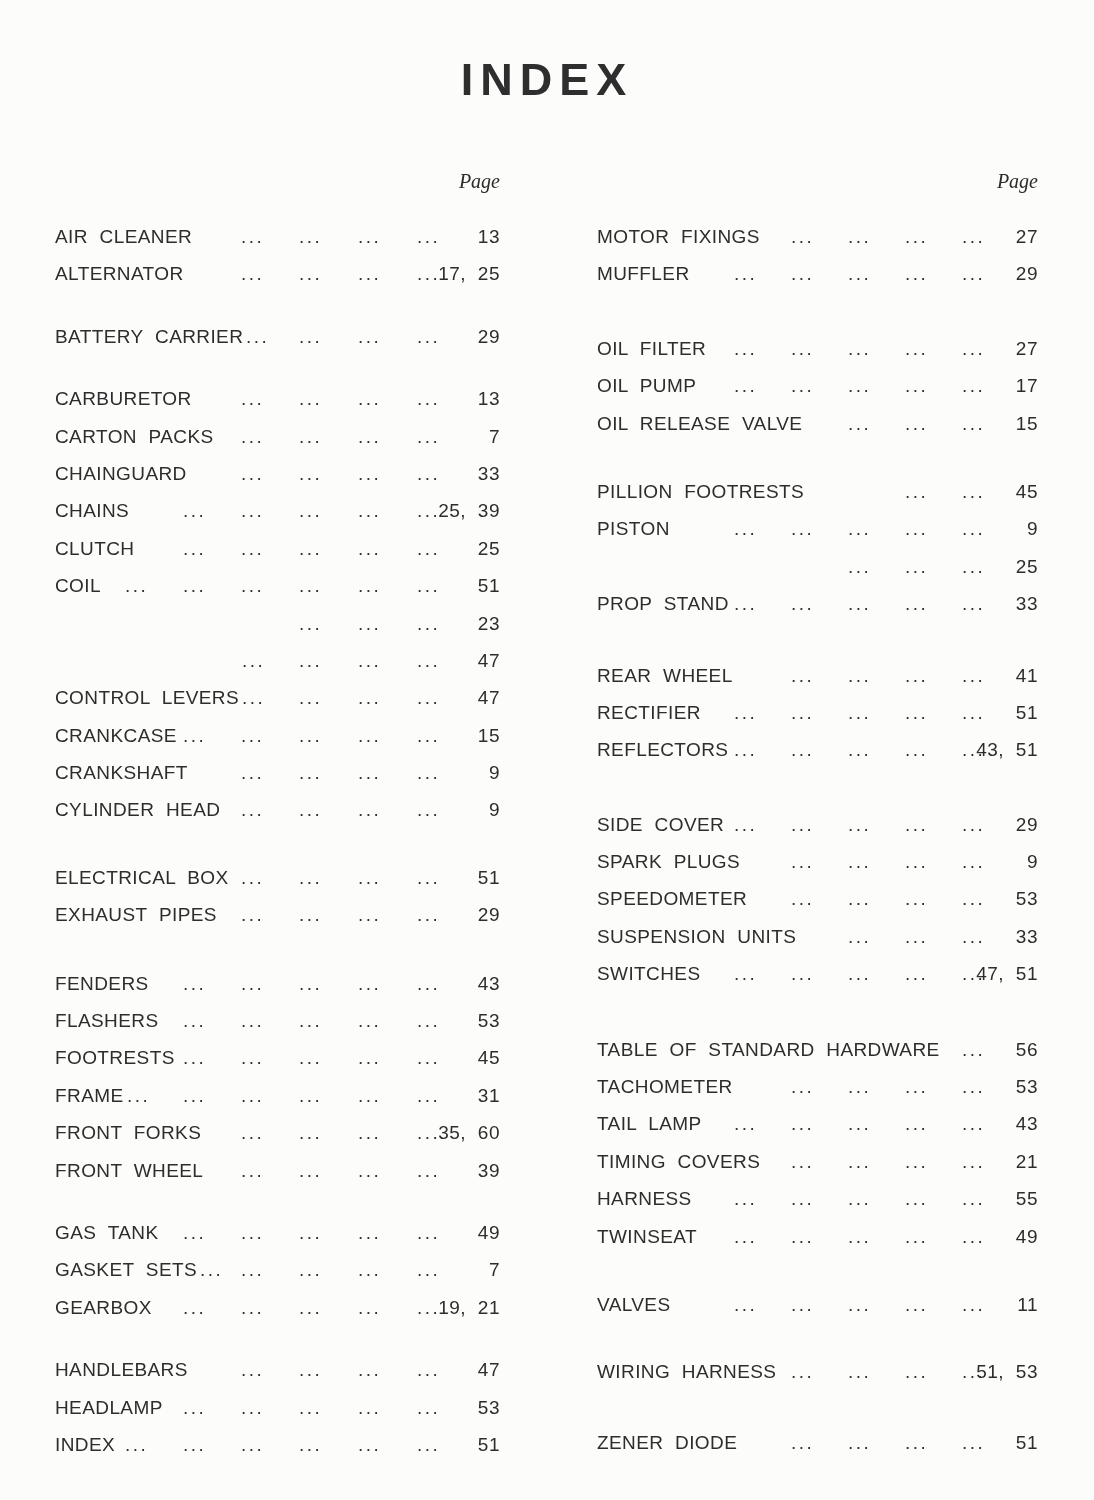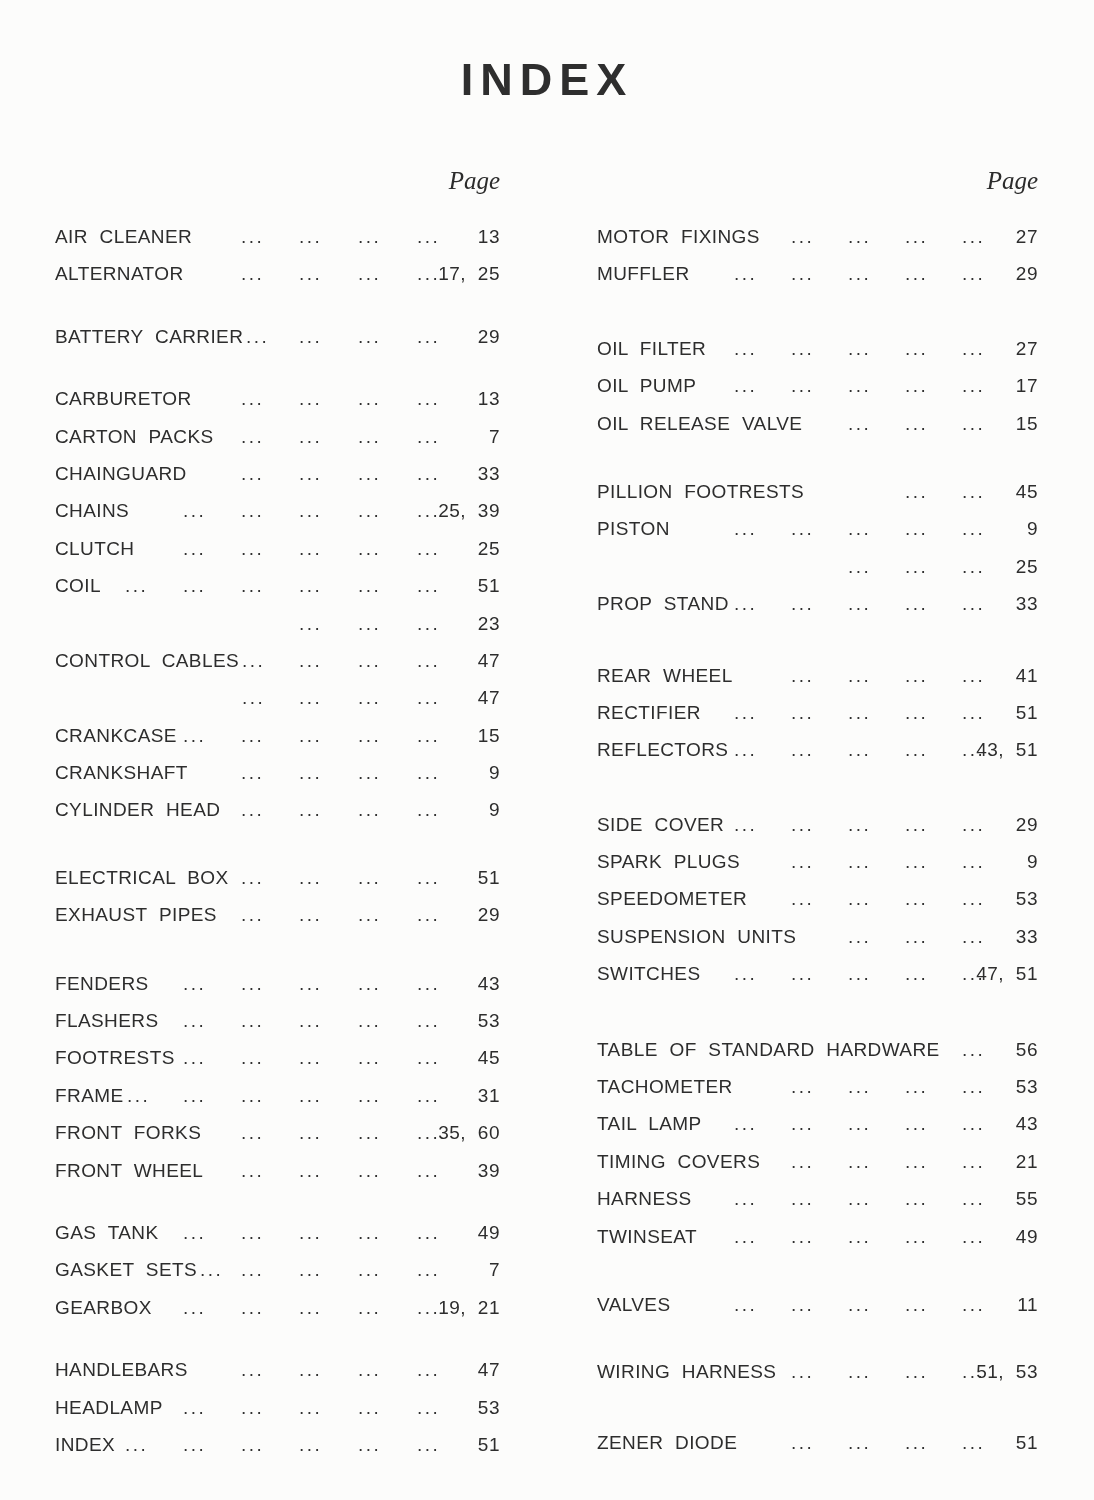--- a/index.html
+++ b/index.html
@@ -32,21 +32,21 @@
     top: 168px;
   }
   #col-left  { left: 55px;  width: 445px; }
   #col-right { left: 597px; width: 441px; }
   .col-head {
     height: 26px;
     line-height: 26px;
     text-align: right;
     font-family: "Liberation Serif", serif;
     font-style: italic;
-    font-size: 25px;
+    font-size: 20px;
     color: #2c2c2c;
     margin-bottom: 24px;
   }
   .section { margin: 0; }
   .row {
     position: relative;
     height: 37.4px;
     line-height: 37.4px;
     font-size: 19px;
     letter-spacing: 0.4px;
@@ -160,28 +160,28 @@
           <span class="dots" style="left: 303px;">...</span>
           <span class="dots" style="left: 362px;">...</span>
         </div>
         <div class="row">
           <span class="pagenum">23</span>
           <span class="dots" style="left: 244px;">...</span>
           <span class="dots" style="left: 303px;">...</span>
           <span class="dots" style="left: 362px;">...</span>
         </div>
         <div class="row">
-          <span class="label">CONTROL CABLES</span>
           <span class="pagenum">47</span>
           <span class="dots" style="left: 187px;">...</span>
           <span class="dots" style="left: 244px;">...</span>
           <span class="dots" style="left: 303px;">...</span>
           <span class="dots" style="left: 362px;">...</span>
         </div>
         <div class="row">
+          <span class="label">CONTROL LEVERS</span>
           <span class="pagenum">47</span>
           <span class="dots" style="left: 187px;">...</span>
           <span class="dots" style="left: 244px;">...</span>
           <span class="dots" style="left: 303px;">...</span>
           <span class="dots" style="left: 362px;">...</span>
         </div>
         <div class="row">
           <span class="label">CRANKCASE</span>
           <span class="pagenum">15</span>
           <span class="dots" style="left: 128px;">...</span>

